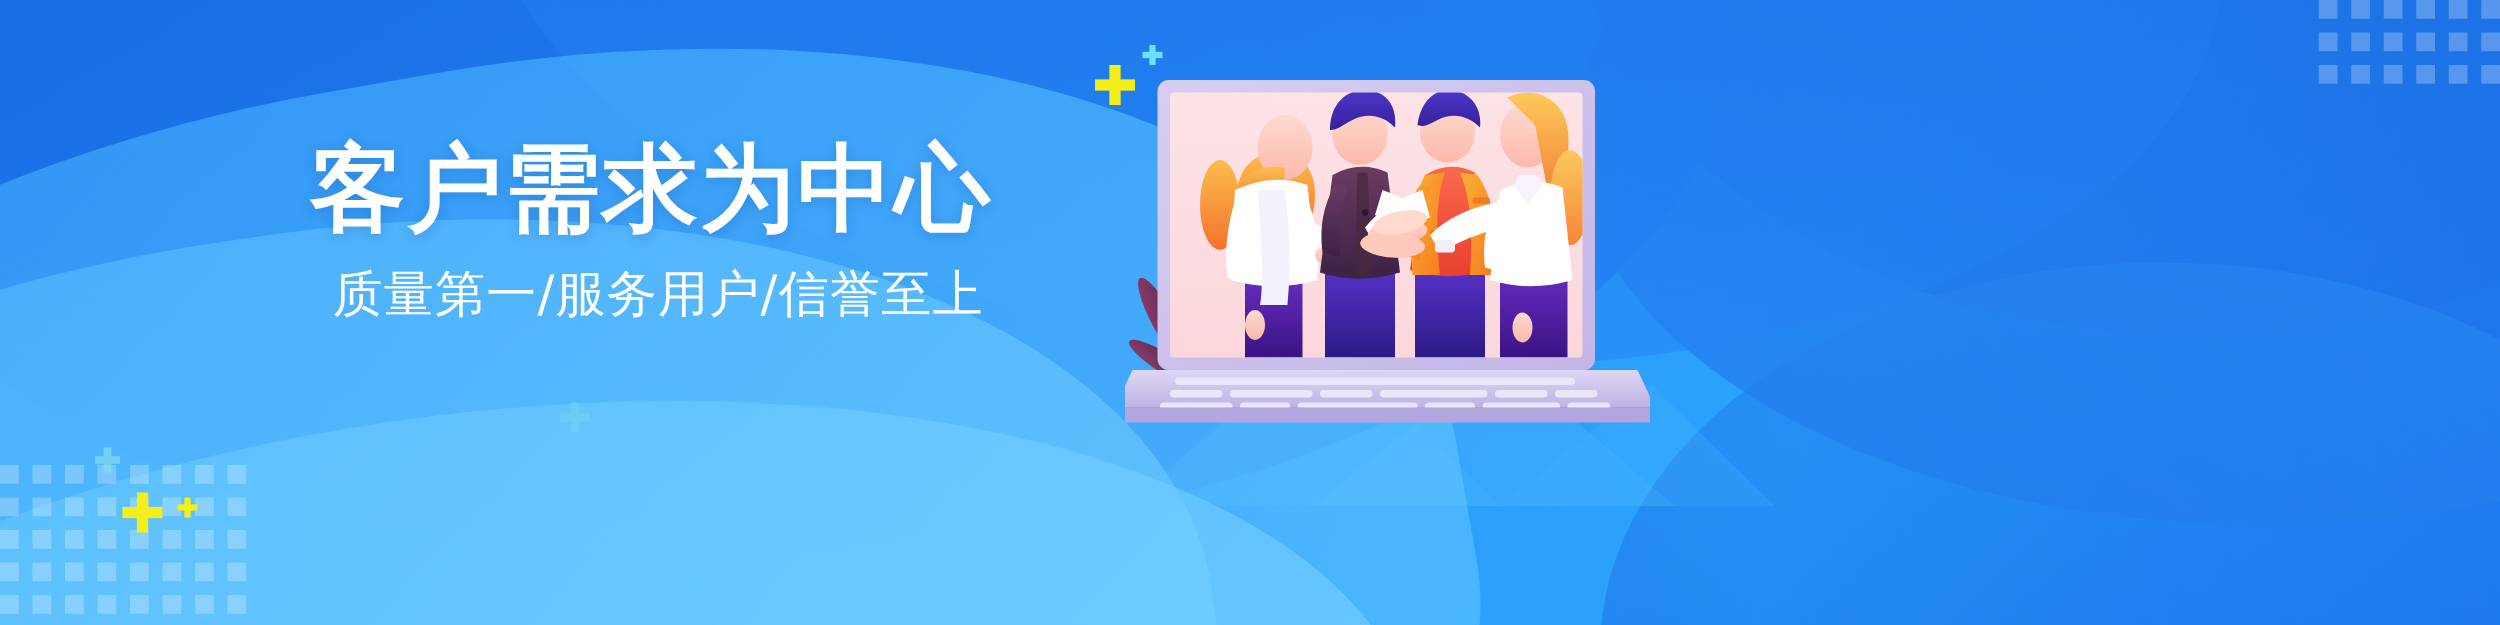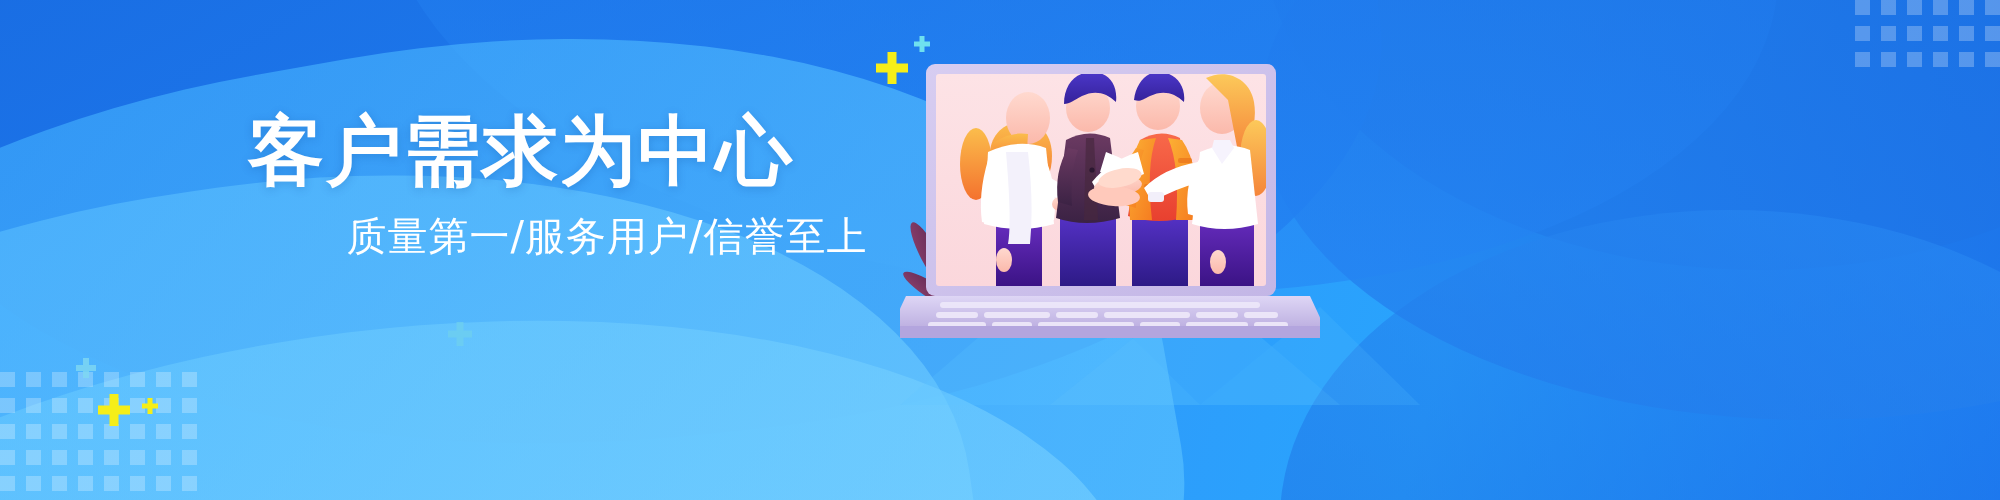--- a/index.html
+++ b/index.html
@@ -95,21 +95,20 @@
   }
   .subline{
     margin:22px 0 0 18px;
     font-family:"DejaVu Sans","Liberation Sans",sans-serif;
     font-weight:400;
     font-size:40px;
     line-height:1.1;
     letter-spacing:1px;
     color:#ffffff;
     white-space:nowrap;
-    text-align:center;
   }
 
   
   .illus{position:absolute;left:900px;top:48px;width:420px;height:300px;z-index:11;}
   .illus svg{display:block;width:100%;height:100%;}
 </style>
 </head>
 <body>
 
 <div class="banner">

